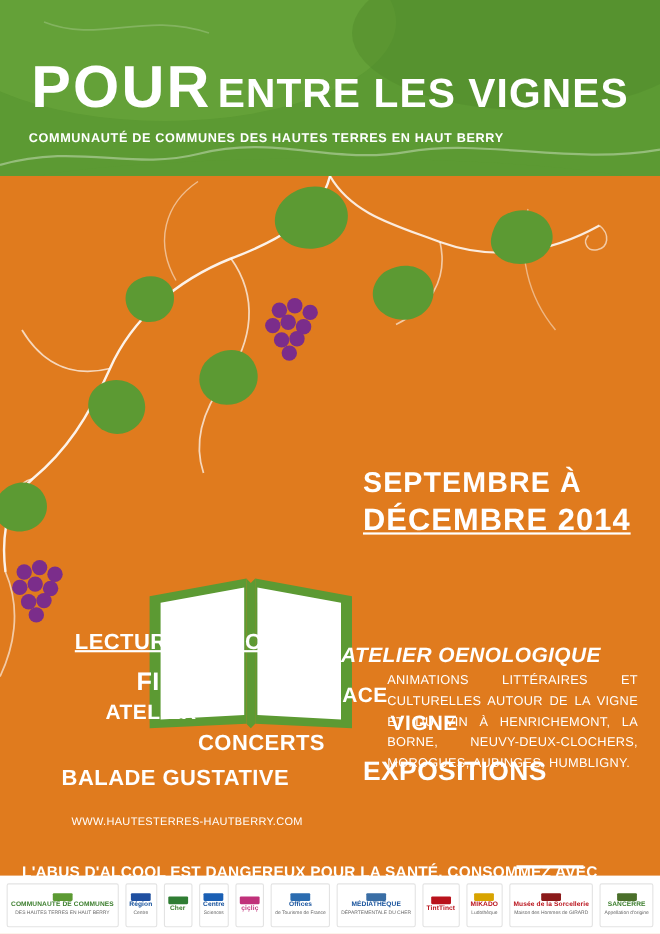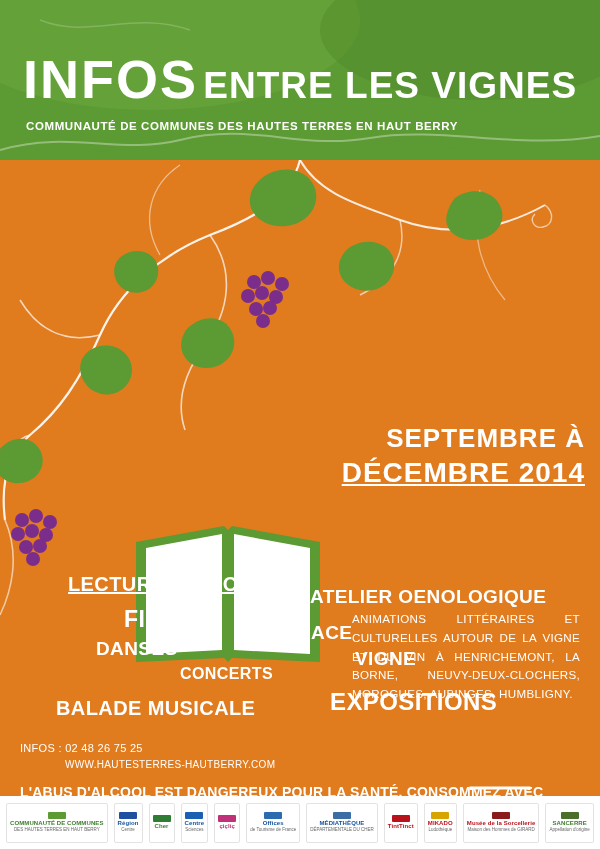--- a/index.html
+++ b/index.html
@@ -91,21 +91,20 @@
     position: absolute;
     left: 0; top: 0;
     width: 600px; height: 630px;
   }
 
   
   .date-block {
     position: absolute;
     left: 330px; top: 262px;
     width: 255px;
-    text-align: right;
     color: #ffffff;
     font-weight: bold;
     line-height: 1.28;
   }
   .date-line1 { font-size: 26px; letter-spacing: 1px; }
   .date-line2 { font-size: 28px; letter-spacing: 1px; text-decoration: underline; }
 
   
   .description {
     position: absolute;
@@ -215,21 +214,21 @@
   <div class="header">
     <div class="header-blob1"></div>
     <div class="header-blob2"></div>
 
     <svg class="vine-svg" style="height:160px;" viewBox="0 0 600 160">
       <path d="M0,150 C70,130 120,155 180,140 C250,122 300,150 370,138 C440,126 520,150 600,136" stroke="#ffffff" stroke-width="2" fill="none" opacity=".35"></path>
       <path d="M40,20 C90,40 130,10 190,30" stroke="#ffffff" stroke-width="1.5" fill="none" opacity=".2"></path>
     </svg>
 
     <div class="title">
-      <span class="big">INFOS</span>
+      <span class="big">POUR</span>
       <span class="small">ENTRE LES VIGNES</span>
     </div>
     <div class="subtitle">COMMUNAUTÉ DE COMMUNES DES HAUTES TERRES EN HAUT BERRY</div>
     <div class="header-wave"></div>
   </div>
 
   <div class="body-area">
 
     <svg class="vine-svg" viewBox="0 0 600 630">
 
@@ -298,31 +297,30 @@
       <path d="M19,26 L71,26 C70,50 60,62 48,64 L42,64 C30,62 20,50 19,26 Z" fill="#9e1220"></path>
       <line x1="45" y1="66" x2="45" y2="96" stroke="#ffffff" stroke-width="3"></line>
       <path d="M24,100 C24,96 34,94 45,94 C56,94 66,96 66,100 C66,104 56,105 45,105 C34,105 24,104 24,100 Z" fill="none" stroke="#ffffff" stroke-width="3"></path>
     </svg>
 
   </div>
 
   <div id="keyword-layer">
       <div class="kw" style="left: 68px; top: 573px; font-size: 20px; text-decoration: underline;">LECTURE MUSICALE</div>
       <div class="kw" style="left: 124px; top: 606px; font-size: 23px;">FILMS</div>
-      <div class="kw" style="left: 96px; top: 638px; font-size: 19px;">DANSES</div>
-      <div class="kw" style="left: 180px; top: 665px; font-size: 16px;">CONCERTS</div>
-      <div class="kw" style="left: 56px; top: 697px; font-size: 20px;">BALADE MUSICALE</div>
-      <div class="kw" style="left: 310px; top: 586px; font-size: 19px;">ATELIER OENOLOGIQUE</div>
+      <div class="kw" style="left: 96px; top: 638px; font-size: 19px;">ATELIER</div>
+      <div class="kw" style="left: 180px; top: 665px; font-size: 20px;">CONCERTS</div>
+      <div class="kw" style="left: 56px; top: 697px; font-size: 20px;">BALADE GUSTATIVE</div>
+      <div class="kw" style="left: 310px; top: 586px; font-size: 19px; font-style: italic;">ATELIER OENOLOGIQUE</div>
       <div class="kw" style="left: 250px; top: 622px; font-size: 19px;">DÉDICACE</div>
       <div class="kw" style="left: 355px; top: 648px; font-size: 19px;">VIGNE</div>
       <div class="kw" style="left: 330px; top: 688px; font-size: 24px;">EXPOSITIONS</div>
     </div>
 
   <div class="info-block">
-    <div class="l1">INFOS : 02 48 26 75 25</div>
     <div class="l2">WWW.HAUTESTERRES-HAUTBERRY.COM</div>
   </div>
   <div class="warn">L'ABUS D'ALCOOL EST DANGEREUX POUR LA SANTÉ. CONSOMMEZ AVEC MODÉRATION.</div>
 
   <div class="logos" id="logo-bar">
       <div class="logo logo-green">
         <div class="swatch" style="background: rgb(92, 154, 51);"></div>
         <div class="lname">COMMUNAUTÉ DE COMMUNES</div>
         <div class="lsub">DES HAUTES TERRES EN HAUT BERRY</div>
       </div>

